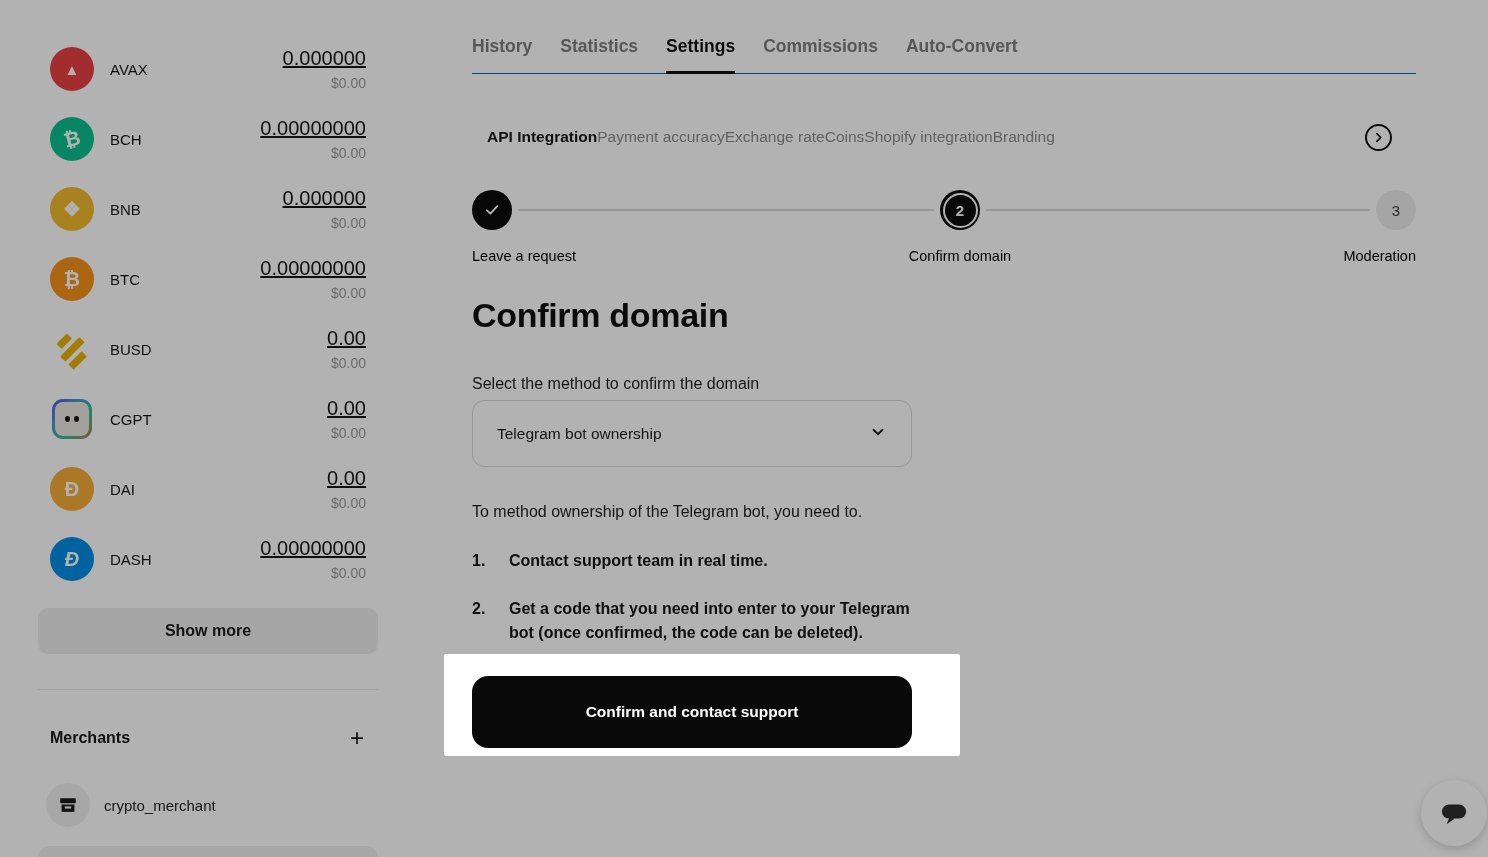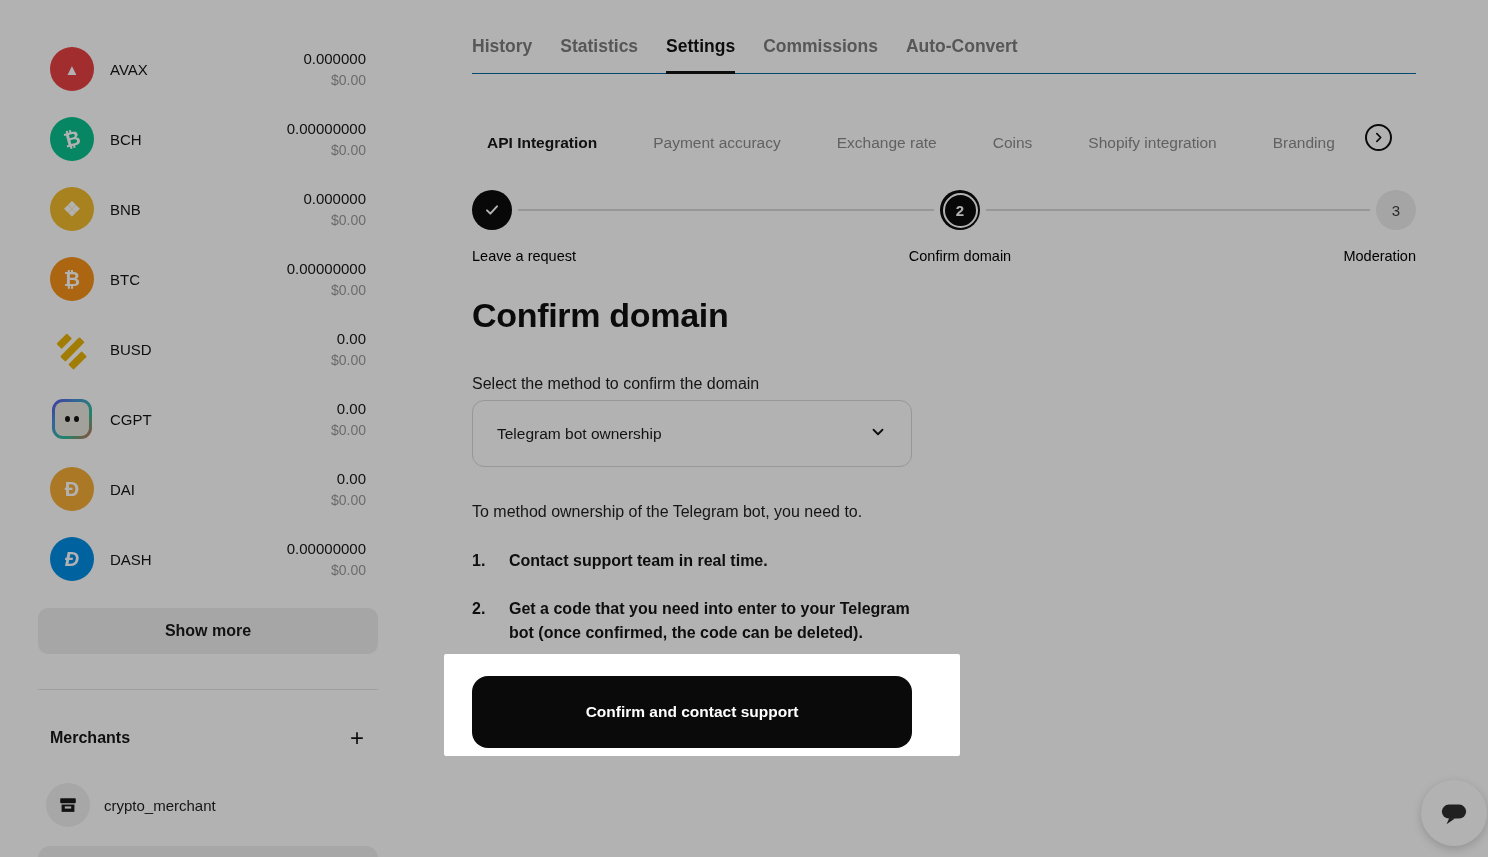--- a/index.html
+++ b/index.html
@@ -20,42 +20,42 @@
   .coin-icon .g.tilt { display:inline-block; transform:rotate(-15deg); }
   .coin-icon .g.ital { font-style:italic; }
   .coin-icon .g.tri { font-size:15px; }
   .coin-icon.flat { border-radius:0; background:transparent !important; }
   .cgpt-outer { width:40px; height:40px; border-radius:11px; padding:3px;
     background:linear-gradient(135deg,#5b52e5 0%,#4a90d9 30%,#2fbf9a 65%,#d96a4a 100%); }
   .cgpt-inner { width:100%; height:100%; border-radius:8px; background:#e9e7e0; display:flex; align-items:center; justify-content:center; gap:4px; }
   .cgpt-inner i { width:5px; height:6px; border-radius:50%; background:#141414; }
   .coin-name { flex:1; margin-left:16px; font-size:15px; font-weight:500; color:#161616; }
   .coin-vals { text-align:right; }
-  .coin-amount { font-size:15px; color:#161616; }
+  .coin-amount { font-size:20px; color:#161616;text-decoration:underline; }
   .coin-fiat { font-size:14px; color:#9b9b9b; margin-top:5px; }
 
   .show-more { margin-top:14px; width:100%; height:46px; border:none; border-radius:10px; background:#eeeeee; font-family:inherit; font-size:16px; font-weight:600; color:#1a1a1a; cursor:pointer; display:block; }
   .side-divider { margin-top:35px; border:none; border-top:1px solid #e4e4e4; }
   .merchants-head { margin-top:33px; height:30px; display:flex; align-items:center; justify-content:space-between; padding:0 12px; }
   .merchants-title { font-size:16px; font-weight:700; color:#161616; }
   .merchants-add { background:none; border:none; font-size:24px; font-weight:400; line-height:1; color:#141414; cursor:pointer; padding:0 2px; }
   .merchant-row { margin-top:30px; height:44px; display:flex; align-items:center; padding:0 8px; }
   .merchant-avatar { width:44px; height:44px; border-radius:50%; background:#f0f0f0; display:flex; align-items:center; justify-content:center; }
   .merchant-name { margin-left:14px; font-size:15px; color:#1f1f1f; }
   .merchant-partial { margin-top:19px; height:60px; border-radius:12px; background:#efefef; display:flex; align-items:center; padding:0 8px; }
 
   
   .main { position:absolute; left:472px; top:0; width:944px; height:857px; }
 
   .tabs { position:absolute; top:0; left:0; right:0; height:74px; display:flex; align-items:center; gap:28px; padding-top:20px; border-bottom:1px solid #0369a1; }
   .tab { position:relative; height:100%; display:flex; align-items:center; font-size:17.5px; font-weight:600; color:#7d7d7d; cursor:pointer; white-space:nowrap; }
   .tab.active { color:#141414; font-weight:700; }
   .tab.active::after { content:""; position:absolute; left:0; right:0; bottom:-1px; height:3px; background:#141414; }
 
-  .subtabs { position:absolute; top:122px; left:0; right:0; height:30px; display:flex; align-items:flex-end; gap:56px; padding-left:15px; overflow:hidden; white-space:nowrap; }
+  .subtabs { position:absolute; top:122px; left:0; right:0; height:30px; display:flex; align-items:center; padding-left:15px; overflow:hidden; white-space:nowrap; }
   .subtab { font-size:15.5px; font-weight:500; color:#8c8c8c; cursor:pointer; }
   .subtab.active { color:#181818; font-weight:600; }
   .subtab-fade { position:absolute; top:110px; right:0; width:84px; height:54px; background:linear-gradient(90deg, rgba(255,255,255,0), #ffffff 70%); pointer-events:none; }
   .subtab-scroll { position:absolute; top:124px; right:24px; width:27px; height:27px; border-radius:50%; border:2.5px solid #101010; background:#fff; display:flex; align-items:center; justify-content:center; cursor:pointer; padding:0; }
 
   .stepper { position:absolute; top:190px; left:0; right:0; height:80px; }
   .step-circle { position:absolute; top:0; width:40px; height:40px; border-radius:50%; display:flex; align-items:center; justify-content:center; font-size:15px; font-weight:600; }
   .step-circle.done { left:0; background:#0c0c0c; color:#fff; }
   .step-circle.current { left:468px; background:#0c0c0c; color:#fff; }
   .step-circle.current::after { content:""; position:absolute; inset:2.5px; border:2px solid #fff; border-radius:50%; }

